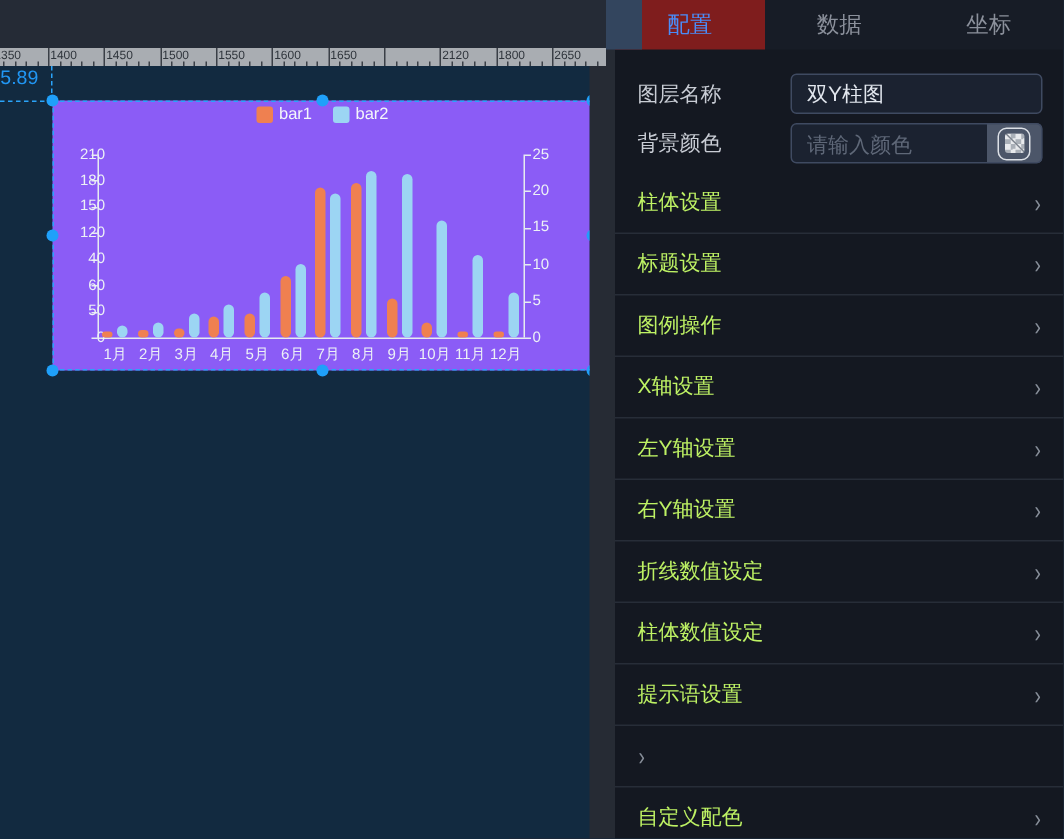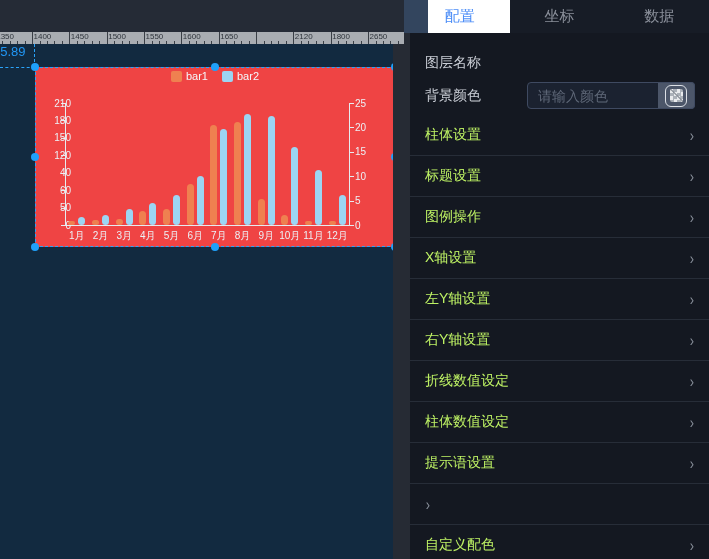--- a/index.html
+++ b/index.html
@@ -11,41 +11,41 @@
   .topbar{position:absolute;left:0;top:0;width:404px;height:32px;background:#252b36;}
   .ruler{position:absolute;left:0;top:32px;width:404px;height:12px;background:#a9adb2;overflow:hidden;}
   .ruler .tick{position:absolute;width:1px;background:#3a3f46;bottom:0;}
   .ruler .tick.minor{height:3px;}
   .ruler .tick.major{height:12px;}
   .ruler .rlabel{position:absolute;top:0px;font-size:8px;line-height:10px;color:#2f353c;white-space:nowrap;}
   .canvas{position:absolute;left:0;top:44px;width:393px;height:515px;background:#122a40;overflow:hidden;}
   .pos-indicator{position:absolute;left:-7px;top:0px;font-size:13px;color:#2196f3;}
   .guide-v{position:absolute;left:34px;top:0;height:23px;width:0;border-left:1px dashed #2aa4fa;}
   .guide-h{position:absolute;left:0;top:23px;width:35px;height:0;border-top:1px dashed #2aa4fa;}
-  .widget{position:absolute;left:35px;top:23px;width:360px;height:180px;background:#ef4444;}
+  .widget{position:absolute;left:35px;top:23px;width:360px;height:180px;background:#8b5cf6;}
   .widget::before{content:"";position:absolute;inset:0;border:1px dashed #2aa4fa;pointer-events:none;}
   .handle{position:absolute;width:8px;height:8px;border-radius:50%;background:#1fa0fa;margin:-4px 0 0 -4px;z-index:4;}
   
   .legend{position:absolute;left:0;top:3px;width:100%;display:flex;justify-content:center;gap:14px;align-items:center;}
   .legend-item{display:flex;align-items:center;gap:4px;font-size:11px;color:#f4f7fa;}
   .legend-swatch{width:11px;height:11px;border-radius:2px;}
   .axis-line{position:absolute;background:#e6ebf0;}
   .axis-tick{position:absolute;height:1px;width:4px;background:#e6ebf0;}
   .ylabel{position:absolute;font-size:10px;color:#ecf1f6;line-height:11px;}
-  .ylabel.left{left:0;width:36px;text-align:right;}
+  .ylabel.left{left:0;width:18px;text-align:right;padding-left:17px;}
   .ylabel.right{left:320px;text-align:center;}
   .xlabel{position:absolute;top:162px;width:30px;text-align:center;font-size:10px;color:#ecf1f6;}
   .bar{position:absolute;width:7px;border-radius:4px;}
   
   .corner-block{position:absolute;left:404px;top:0;width:24px;height:33px;background:#33455e;z-index:6;}
   
   .panel{position:absolute;left:410px;top:0;width:299px;height:559px;background:#141821;}
   .tabs{display:flex;height:33px;background:#171c26;}
   .tab{flex:1;display:flex;align-items:center;justify-content:center;font-size:15px;color:#8b909b;cursor:pointer;}
-  .tab.active{background:#ffffff;color:#4a8cf7;}
+  .tab.active{background:#7f1d1d;color:#4a8cf7;}
   .fields{padding:16px 14px 0 15px;}
   .field-row{display:flex;align-items:center;height:27px;margin-bottom:6px;}
   .field-row label{font-size:14px;color:#c9cdd5;}
   .input-group{margin-left:auto;position:relative;width:168px;height:27px;}
   .text-input{position:absolute;inset:0;width:100%;height:100%;box-sizing:border-box;
     background:#1b2230;border:1px solid #3f4a61;border-radius:4px;color:#e2e7ee;
     font-size:14px;padding:0 10px;outline:none;font-family:inherit;}
   .text-input::placeholder{color:#5f6878;}
   .picker-seg{position:absolute;right:0;top:0;width:37px;height:27px;background:#4c5669;
     border-radius:0 4px 4px 0;border:1px solid #3f4a61;border-left:none;box-sizing:border-box;
@@ -230,27 +230,30 @@
           <div class="handle" style="left:180px;top:180px;"></div>
           <div class="handle" style="left:360px;top:180px;"></div>
         </div>
     </div>
     <div class="corner-block"></div>
   </div>
 
   <div class="panel">
     <div class="tabs" id="tabs">
         <div class="tab active">配置</div>
+        <div class="tab">数据</div>
         <div class="tab">坐标</div>
-        <div class="tab">数据</div>
       </div>
 
     <div class="fields">
       <div class="field-row">
         <label>图层名称</label>
+        <div class="input-group">
+          <input class="text-input" value="双Y柱图" style="">
+        </div>
       </div>
       <div class="field-row">
         <label>背景颜色</label>
         <div class="input-group">
           <input class="text-input" style="padding-right: 42px;" placeholder="请输入颜色">
           <div class="picker-seg">
             <div class="swatch-outline">
               <div class="swatch"></div>
             </div>
           </div>

